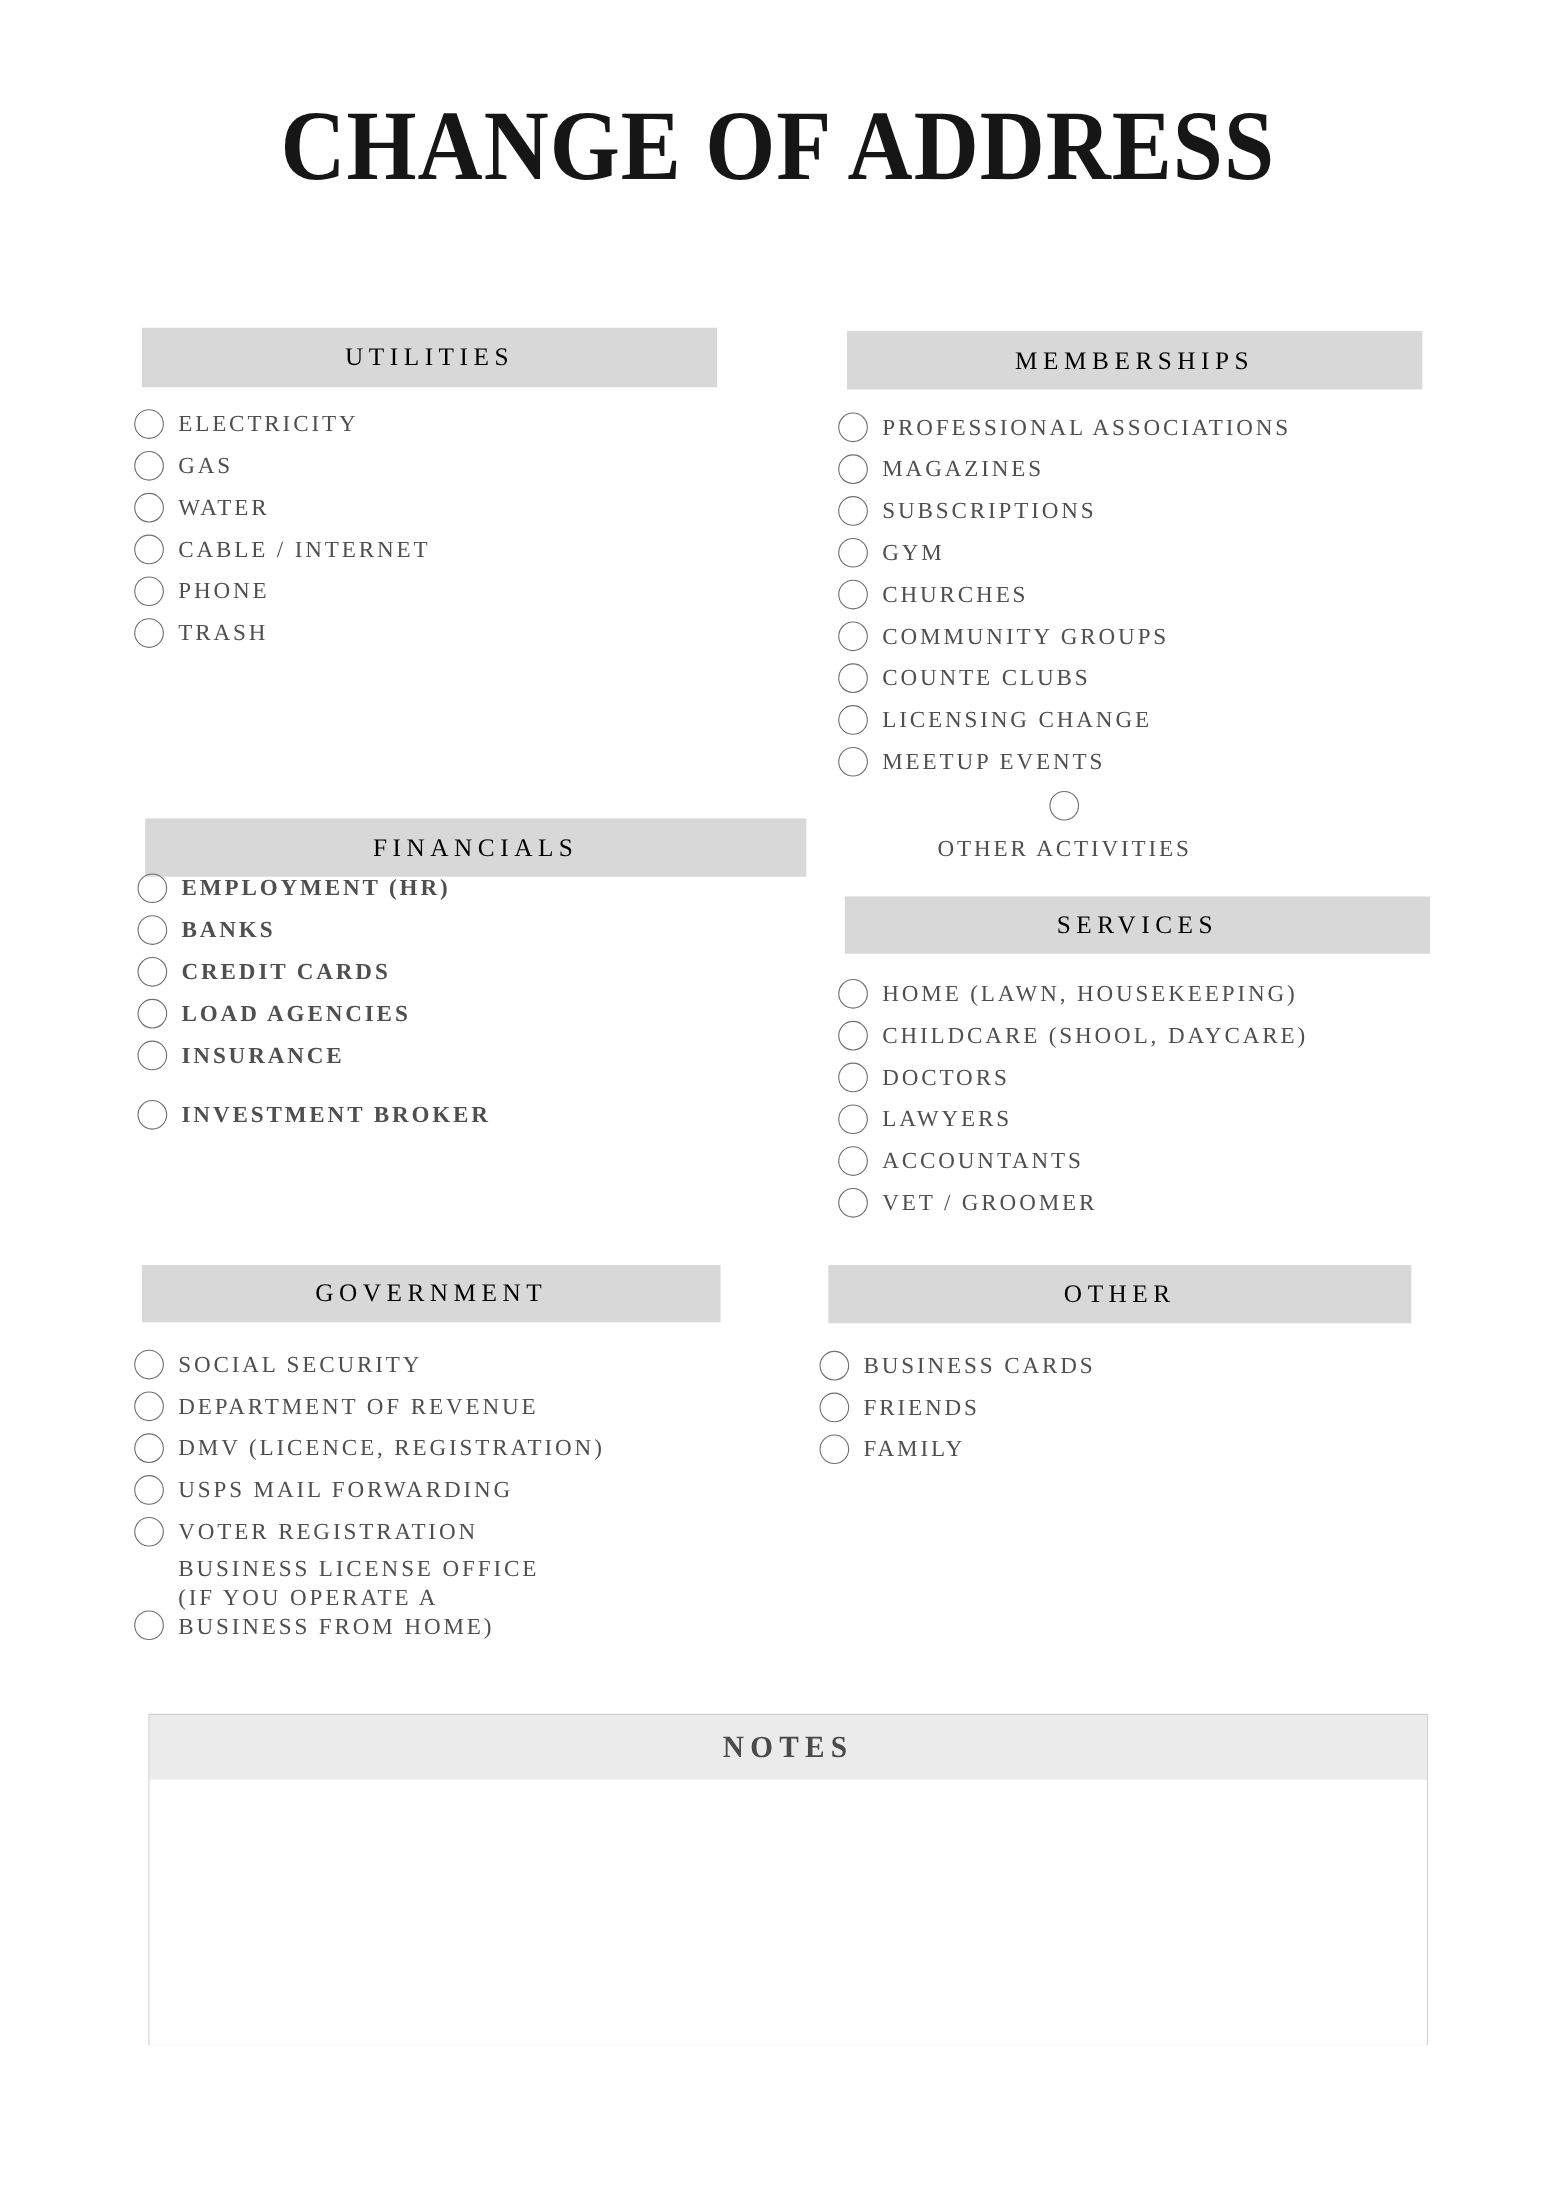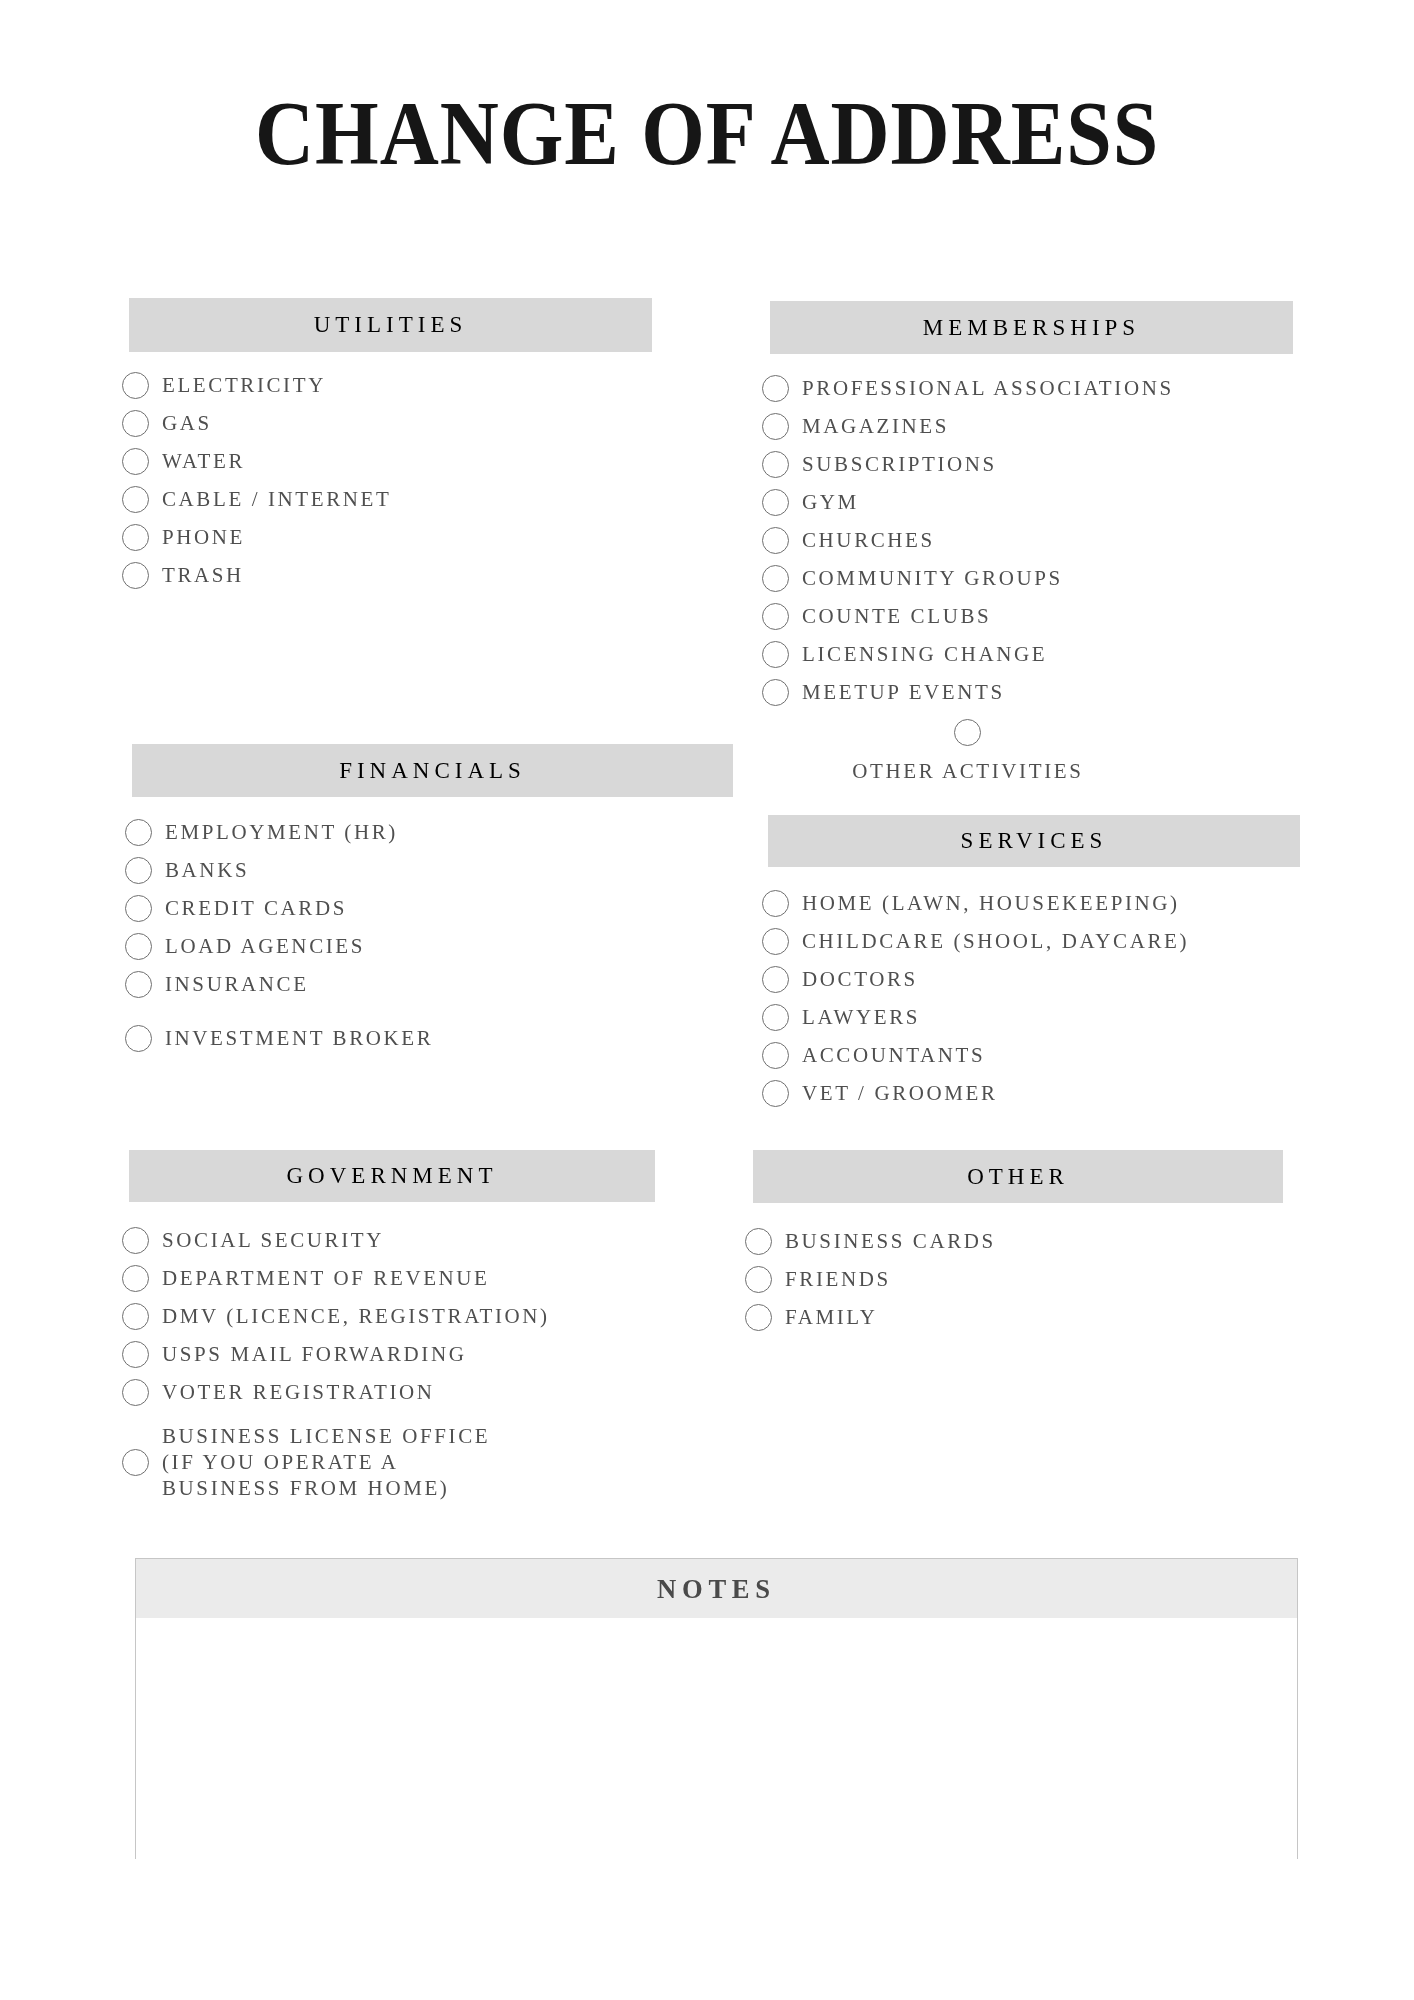--- a/index.html
+++ b/index.html
@@ -47,29 +47,29 @@
   #bar-utilities  {left:129px;top:298px;width:523px;height:54px;}
   #bar-memberships{left:770px;top:301px;width:523px;height:53px;}
   #bar-financials {left:132px;top:744px;width:601px;height:53px;}
   #bar-services   {left:768px;top:815px;width:532px;height:52px;}
   #bar-government {left:129px;top:1150px;width:526px;height:52px;}
   #bar-other      {left:753px;top:1150px;width:530px;height:53px;}
   
   .items{position:absolute;}
   #items-utilities  {left:122px;top:366px;}
   #items-memberships{left:762px;top:369px;}
-  #items-financials {left:125px;top:813px;}
+  #items-financials {left:125px;top:788px;font-weight:bold;}
   #items-services   {left:762px;top:884px;}
   #items-government {left:122px;top:1221px;}
   #items-other      {left:745px;top:1222px;}
   .row{
     display:flex;align-items:center;gap:13px;
     height:38px;
   }
-  .row.multiline{align-items:center;height:auto;margin-top:12px;}
+  .row.multiline{align-items:flex-end;height:auto;margin-top:2px;}
   .row.multiline .label{line-height:26px;}
   
   #items-memberships .row:last-child{margin-top:8px;flex-direction:column;}
   #items-financials  .row:last-child{margin-top:16px;}
   .checkbox{
     flex:none;width:27px;height:27px;box-sizing:border-box;
     border:1.5px solid var(--checkbox-border);
     border-radius:50%;background:transparent;
   }
   .label{

